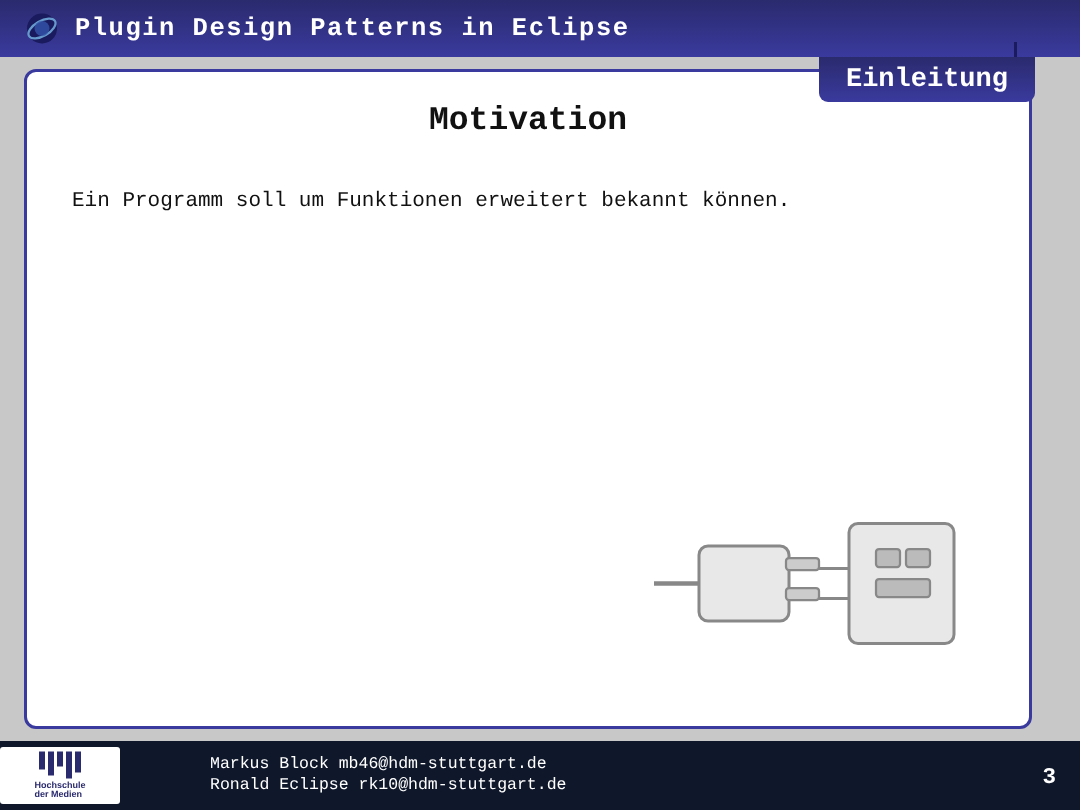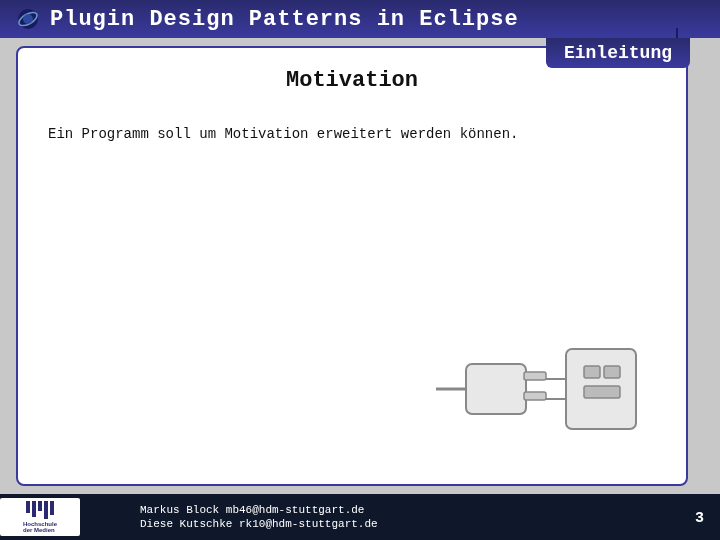--- a/index.html
+++ b/index.html
@@ -31,21 +31,21 @@
 
     .title-bar-icon {
       width: 24px;
       height: 24px;
       margin-right: 10px;
       flex-shrink: 0;
     }
 
     .title-bar-text {
       color: white;
-      font-size: 22px;
+      font-size: 17px;
       font-weight: bold;
       font-family: 'Courier New', Courier, monospace;
       letter-spacing: 1px;
     }
 
     
     .einleitung-tab {
       position: absolute;
       right: 30px;
       top: 38px;
@@ -190,21 +190,21 @@
 
   <svg style="position:absolute; right:28px; top:28px; width:30px; height:20px; z-index:8;">
     <line x1="15" y1="0" x2="15" y2="14" stroke="#1a1a5e" stroke-width="2"></line>
     <polygon points="10,10 20,10 15,18" fill="#1a1a5e"></polygon>
   </svg>
 
   <div class="main-content">
 
     <div class="slide-title">Motivation</div>
 
-    <p class="content-text">Ein Programm soll um Motivation erweitert werden können.</p>
+    <p class="content-text">Ein Programm soll um Funktionen erweitert bekannt können.</p>
 
 
     <div class="diagram-area">
       <svg class="diagram-svg" viewBox="0 0 220 130">
 
         <rect x="130" y="25" width="70" height="80" rx="6" ry="6" fill="#e8e8e8" stroke="#888" stroke-width="2"></rect>
         <rect x="148" y="42" width="16" height="12" rx="2" fill="#bbb" stroke="#888" stroke-width="1.5"></rect>
         <rect x="168" y="42" width="16" height="12" rx="2" fill="#bbb" stroke="#888" stroke-width="1.5"></rect>
         <rect x="148" y="62" width="36" height="12" rx="2" fill="#bbb" stroke="#888" stroke-width="1.5"></rect>
 
@@ -232,19 +232,19 @@
           <div class="footer-logo-bar" style="height:10px;"></div>
           <div class="footer-logo-bar" style="height:18px;"></div>
           <div class="footer-logo-bar" style="height:14px;"></div>
         </div>
         <span style="font-size:6px; color:#2a2a6e; font-weight:bold;">Hochschule<br>der Medien</span>
       </div>
     </div>
 
     <div class="footer-info">
       <span class="footer-line">Markus Block    mb46@hdm-stuttgart.de</span>
-      <span class="footer-line">Diese Kutschke rk10@hdm-stuttgart.de</span>
+      <span class="footer-line">Ronald Eclipse rk10@hdm-stuttgart.de</span>
     </div>
 
     <div class="page-number">3</div>
   </div>
 
 </div>
 
 </body></html>

